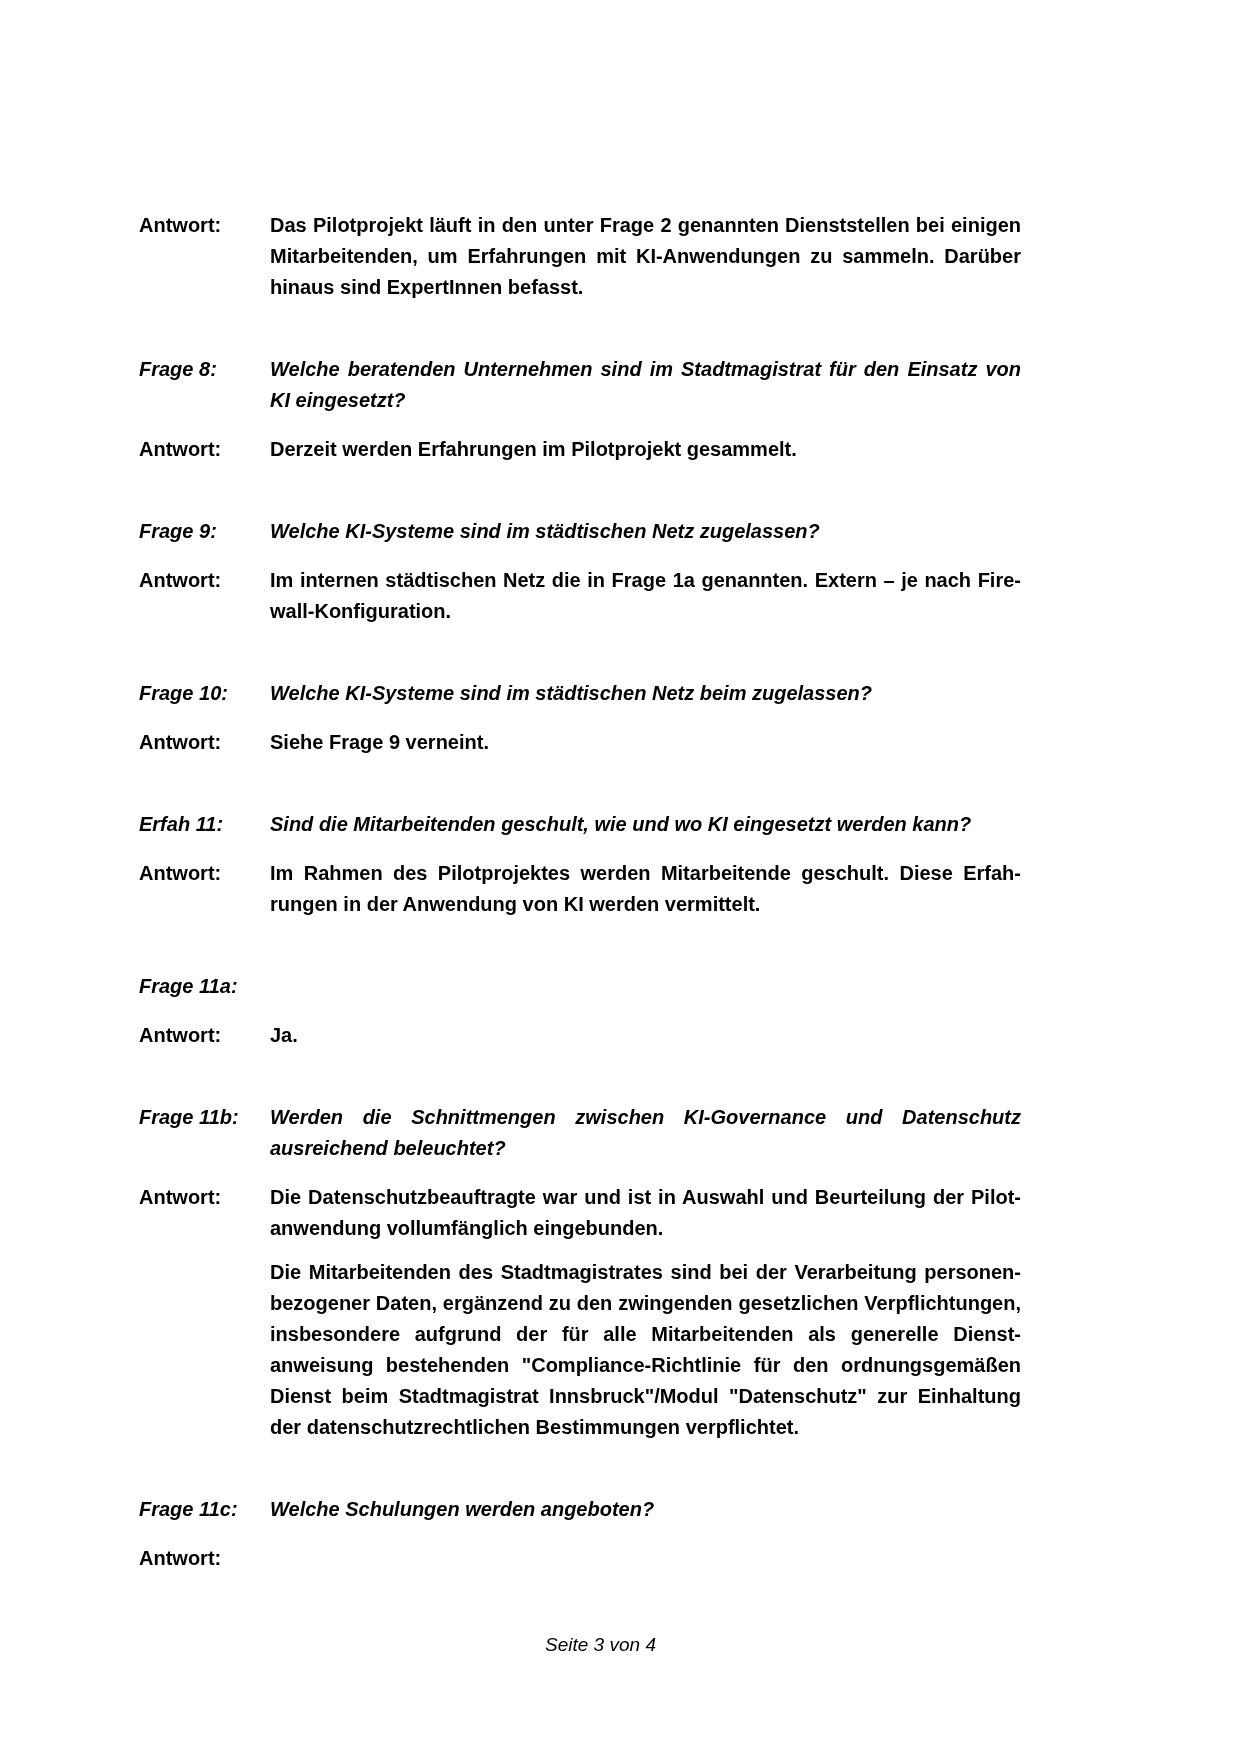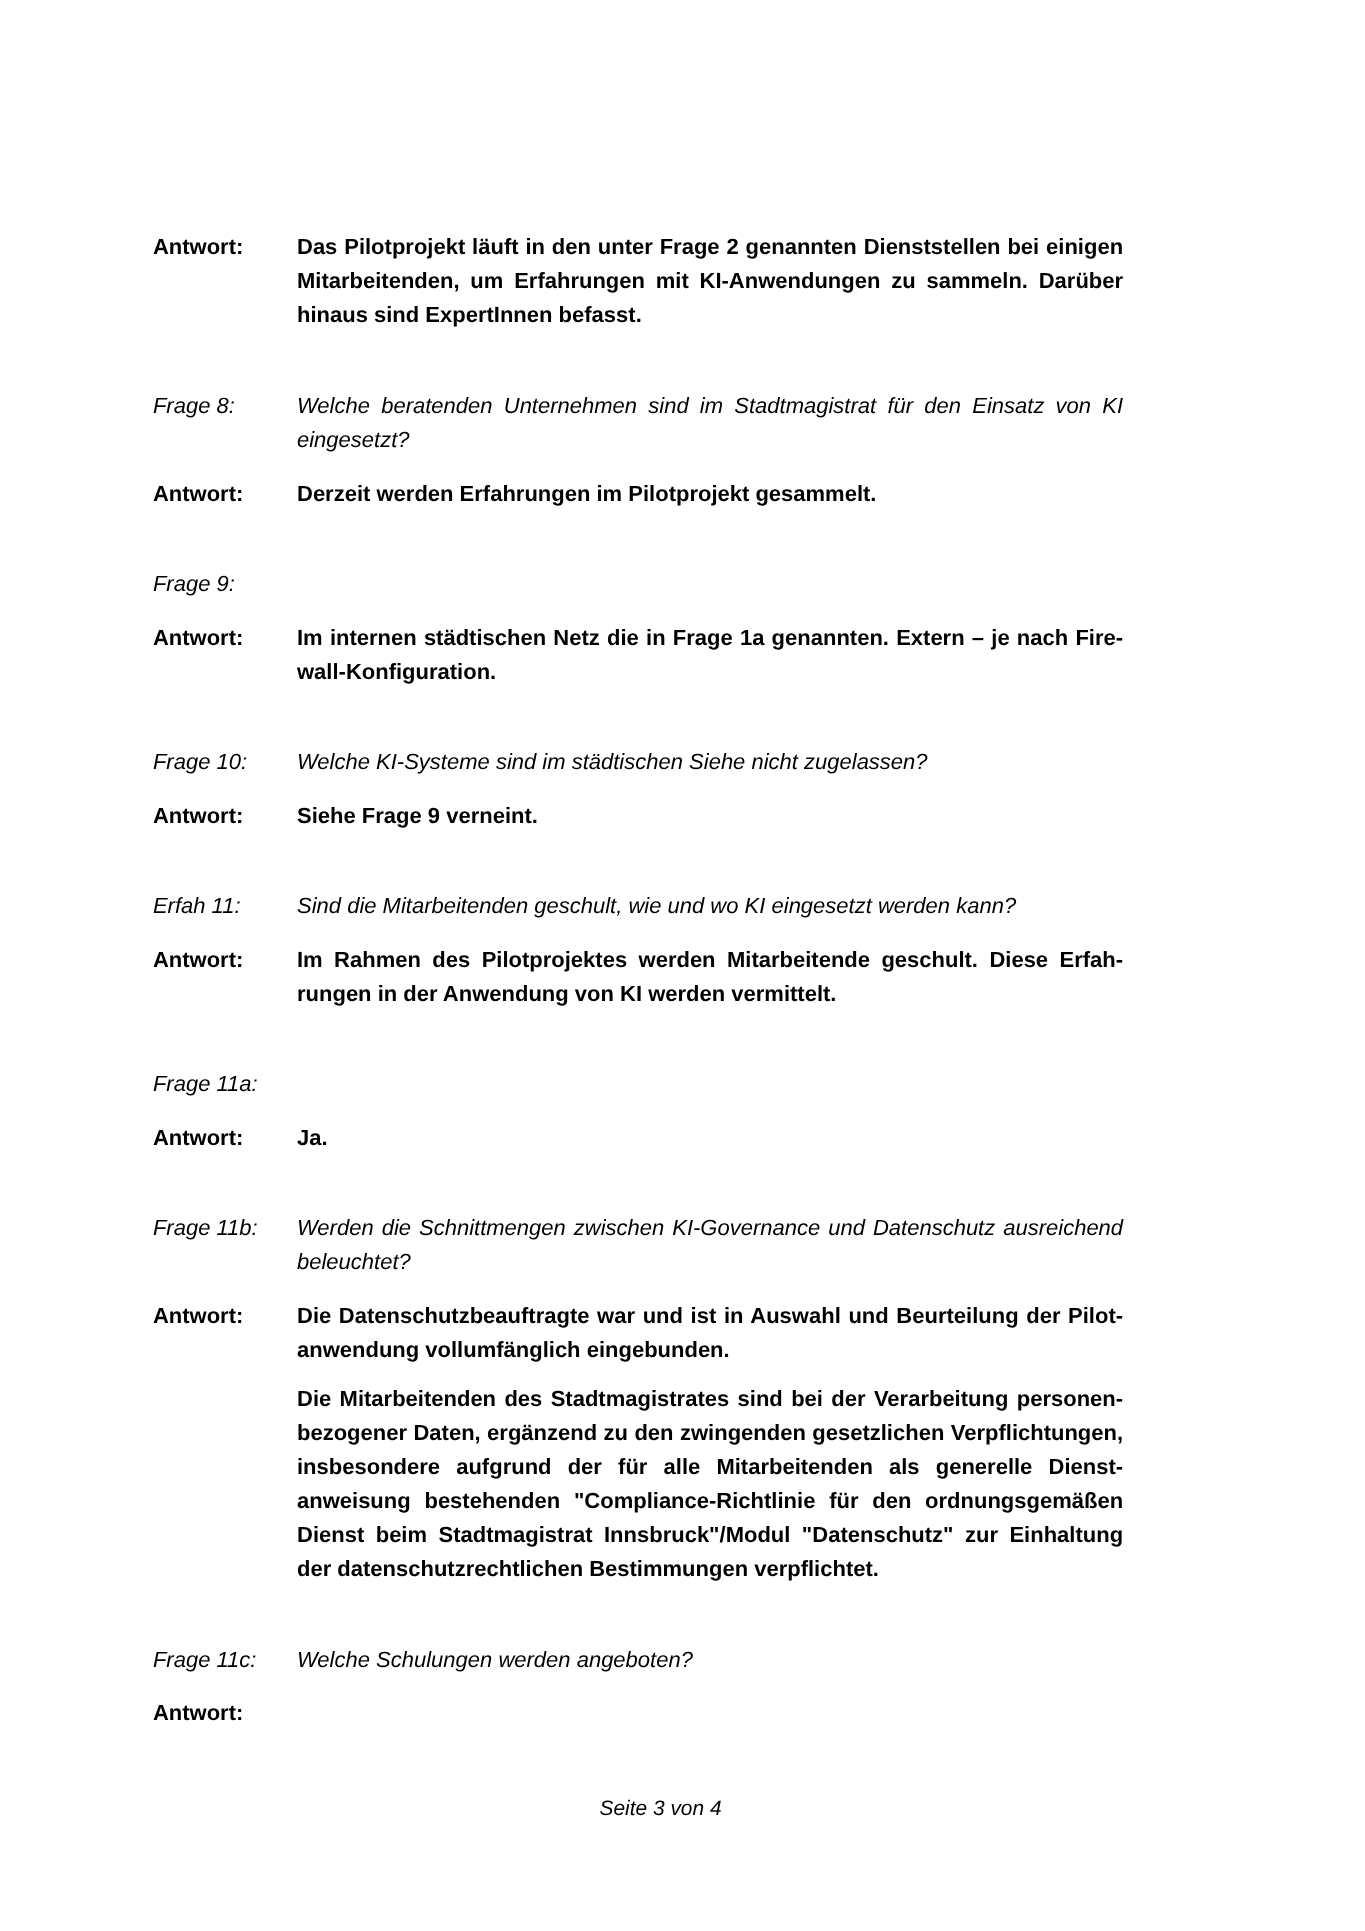--- a/index.html
+++ b/index.html
@@ -38,21 +38,21 @@
   }
   .qa-text p {
     margin: 0;
     text-align: justify;
     hyphens: manual;
     -webkit-hyphens: manual;
   }
   .qa-text p + p {
     margin-top: 13px;
   }
-  .question { font-style: italic; font-weight: normal; justify-content: space-between; }
+  .question { font-style: italic; font-weight: bold; justify-content: space-between; }
   .answer   { font-weight: bold; }
   .gap-group { margin-top: 51px; }
   .gap-tight { margin-top: 18px; }
   .footer {
     position: absolute;
     top: 1633px;
     left: 0;
     width: 100%;
     text-align: center;
     font-size: 19px;
@@ -82,32 +82,35 @@
     </div>
     <div class="qa-row answer gap-tight">
       <div class="qa-label">Antwort:</div>
       <div class="qa-text">
           <p>Derzeit werden Erfahrungen im Pilotprojekt gesammelt.</p>
         </div>
     </div>
 
     <div class="qa-row question gap-group">
       <div class="qa-label">Frage 9:</div>
+      <div class="qa-text">
+          <p>Welche KI-Systeme sind im städtischen Netz zugelassen?</p>
+        </div>
     </div>
     <div class="qa-row answer gap-tight">
       <div class="qa-label">Antwort:</div>
       <div class="qa-text">
           <p>Im internen städtischen Netz die in Frage 1a genannten. Extern – je nach Fire­wall-Konfiguration.</p>
         </div>
     </div>
 
     <div class="qa-row question gap-group">
       <div class="qa-label">Frage 10:</div>
       <div class="qa-text">
-          <p>Welche KI-Systeme sind im städtischen Siehe nicht zugelassen?</p>
+          <p>Welche KI-Systeme sind im städtischen Netz beim zugelassen?</p>
         </div>
     </div>
     <div class="qa-row answer gap-tight">
       <div class="qa-label">Antwort:</div>
       <div class="qa-text">
           <p>Siehe Frage 9 verneint.</p>
         </div>
     </div>
 
     <div class="qa-row question gap-group">

